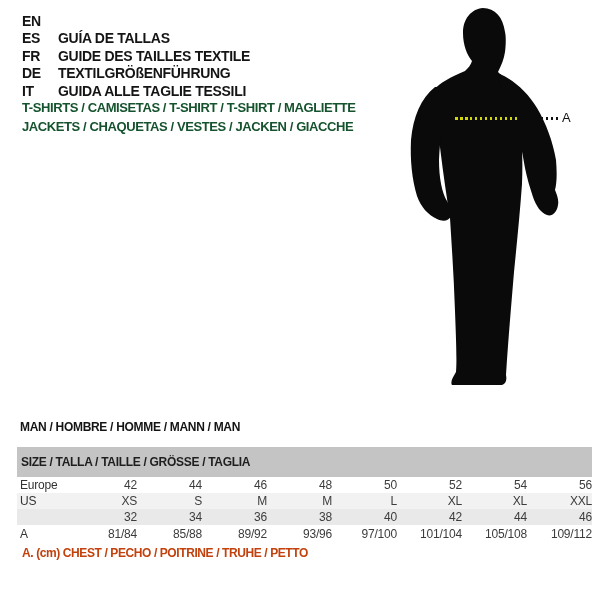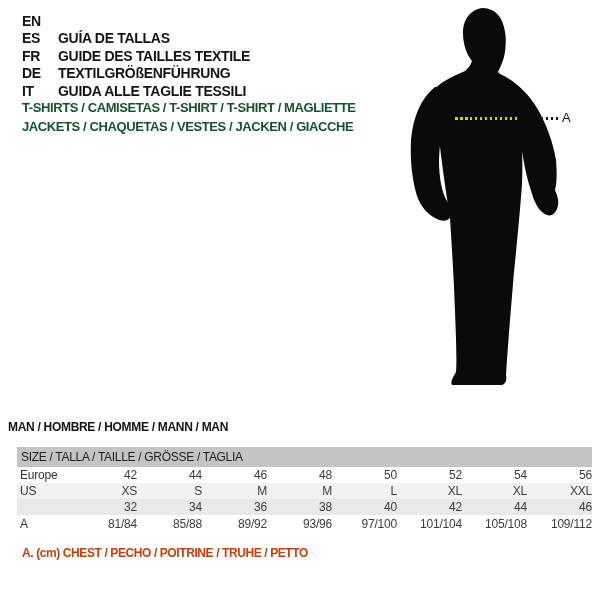--- a/index.html
+++ b/index.html
@@ -18,27 +18,27 @@
   
   .man-figure{position:absolute;left:405px;top:8px;width:180px;height:382px;margin:0;}
   .man-figure svg{position:absolute;left:0;top:0;}
   .dash{position:absolute;height:3px;top:109px;}
   .dash-yellow{left:50px;width:63px;
     background:repeating-linear-gradient(90deg,#d2d606 0 2.5px,transparent 2.5px 5px);}
   .dash-black{left:136px;width:17px;
     background:repeating-linear-gradient(90deg,#111 0 2.5px,transparent 2.5px 5px);}
   .measure-label{position:absolute;left:157px;top:102px;font-size:13px;color:#111;}
   
-  .section-title{position:absolute;left:8px;top:420px;font-weight:bold;
+  .section-title{position:absolute;left:20px;top:420px;font-weight:bold;
     font-size:12px;letter-spacing:-0.3px;color:#141414;}
   
   .size-table{position:absolute;left:17px;top:447px;width:575px;
     font-size:12px;letter-spacing:-0.2px;color:#3c3c3c;}
-  .t-header{height:20px;background:#c4c4c4;display:flex;align-items:center;
-    padding-left:4px;color:#1e1e1e;letter-spacing:-0.3px;}
+  .t-header{height:30px;background:#c4c4c4;display:flex;align-items:center;
+    padding-left:4px;color:#1e1e1e;letter-spacing:-0.3px;font-weight:bold;}
   .t-row{display:flex;align-items:center;height:16px;}
   .t-row.row-a{height:17px;}
   .t-row.row-us{background:#f2f2f2;gap:13px;}
   .t-row.row-num{background:#e9e9e9;}
   .t-label{width:52px;padding-left:3px;color:#333;}
   .t-cell{flex:1;text-align:right;}
   
   .footnote{position:absolute;left:22px;top:546px;font-weight:bold;
     font-size:12px;letter-spacing:-0.4px;color:#c2410c;white-space:nowrap;}
 </style>

